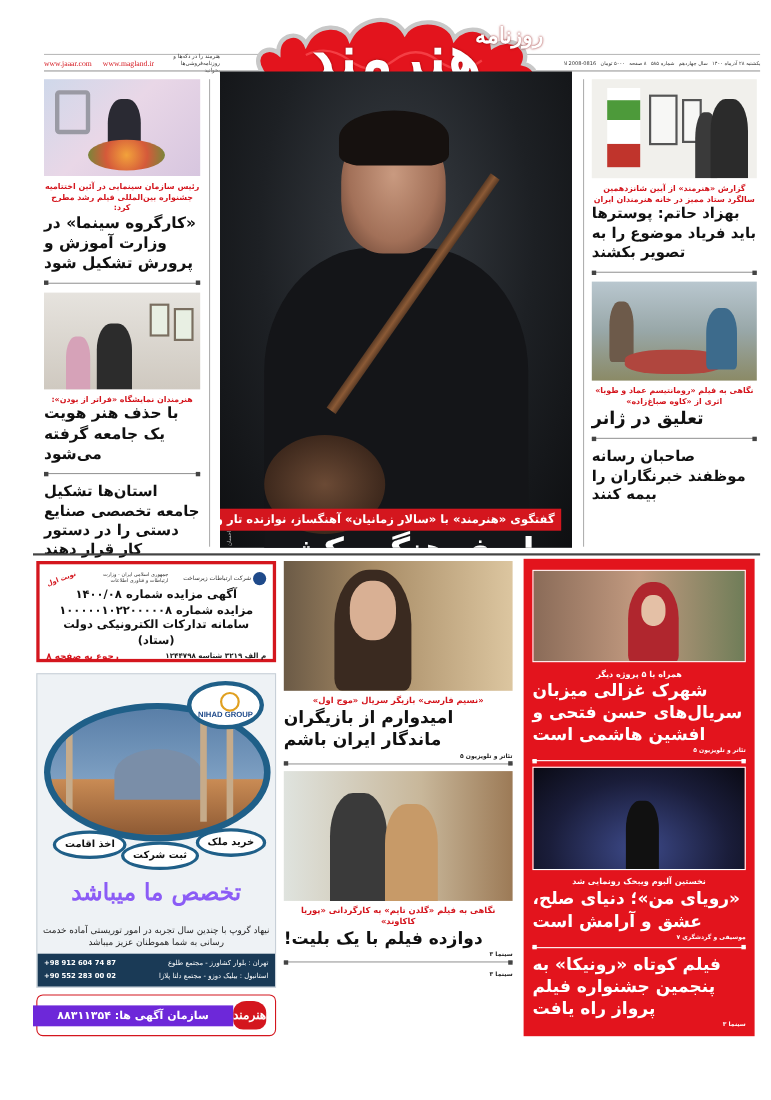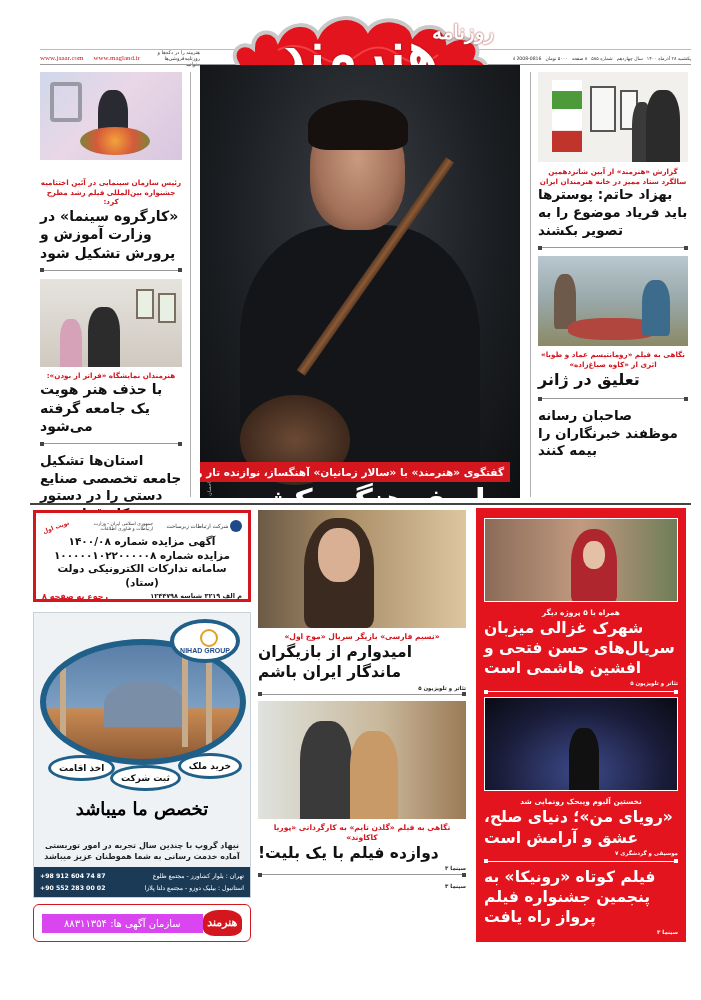--- a/index.html
+++ b/index.html
@@ -79,28 +79,28 @@
   .ad1 .foot { display: flex; justify-content: space-between; font-size: 6.5px; font-weight: bold; margin-top: 2px; }
   .ad1 .foot .red { color: #d4161e; font-size: 8px; }
 
   .ad2 { left: 33px; top: 612px; width: 218px; height: 286px; background: #eef2f5; border: 1px solid #c8d0d8; overflow: hidden; }
   .ad2 .oval { position: absolute; left: 6px; top: 26px; width: 206px; height: 126px; border-radius: 50%; border: 6px solid #1f5f88; background: linear-gradient(180deg,#5a7fa8 0%,#7d9fc2 55%,#c98b54 56%,#8e5a34 100%); overflow: hidden; }
   .ad2 .dome { position: absolute; left: 58px; top: 36px; width: 80px; height: 46px; border-radius: 50% 50% 0 0; background: #7a8ea8; }
   .ad2 .minaret { position: absolute; width: 6px; background: #c6ab8a; }
   .ad2 .brand { position: absolute; right: 10px; top: 6px; width: 70px; height: 44px; border-radius: 50%; background: #fff; border: 4px solid #1f5f88; text-align: center; direction: ltr; font-family: "Liberation Sans", sans-serif; font-size: 7px; font-weight: bold; color: #1f4a8a; padding-top: 24px; }
   .ad2 .brand::before { content: ""; position: absolute; left: 26px; top: 6px; width: 14px; height: 14px; border-radius: 50%; border: 2px solid #e0a020; }
   .ad2 .bub { position: absolute; height: 26px; padding: 0 8px; border-radius: 50%; background: #fff; border: 3px solid #1f5f88; font-size: 9px; font-weight: bold; line-height: 20px; text-align: center; color: #111; }
-  .ad2 .slogan { position: absolute; left: 0; right: 0; top: 185px; text-align: center; font-size: 18px; font-weight: bold; color: #000000; letter-spacing: 2px; font-family: "DejaVu Serif", serif; }
-  .ad2 .desc { position: absolute; left: 4px; right: 4px; top: 228px; text-align: center; font-size: 8px; font-weight: bold; line-height: 1.35; color: #222; }
+  .ad2 .slogan { position: absolute; left: 0; right: 0; top: 185px; text-align: center; font-size: 21px; font-weight: bold; color: #8b5cf6; letter-spacing: 2px; font-family: "DejaVu Serif", serif; }
+  .ad2 .desc { position: absolute; left: 4px; right: 4px; top: 228px; text-align: center; font-size: 8px; font-weight: normal; line-height: 1.35; color: #222; }
   .ad2 .contact { position: absolute; left: 0; right: 0; bottom: 0; height: 30px; background: #1a3a56; color: #fff; font-size: 6.2px; padding: 3px 6px; }
   .ad2 .contact .row { display: flex; justify-content: space-between; line-height: 12px; }
   .ad2 .contact .num { direction: ltr; font-weight: bold; }
 
   .ad3 { left: 33px; top: 904px; width: 218px; height: 38px; border: 1px solid #d4161e; border-radius: 6px; background: #fff; display: flex; align-items: center; justify-content: space-between; padding: 0 8px; }
-  .ad3 .label { background: #d946ef; color: #fff; font-size: 10px; font-weight: normal; padding: 4px 22px; white-space: nowrap; }
+  .ad3 .label { background: #6d28d9; color: #fff; font-size: 10px; font-weight: bold; padding: 4px 22px; white-space: nowrap; }
   .ad3 .mini-logo { width: 58px; height: 26px; background: #d4161e; border-radius: 40% 40% 30% 30%; color: #fff; font-size: 11px; font-weight: bold; text-align: center; line-height: 26px; font-family: "DejaVu Serif", serif; }
 
   
   .col-mid { left: 258px; top: 510px; width: 208px; }
   .ph-actress { height: 118px; background: linear-gradient(90deg,#6b5a46 0%,#a88c66 40%,#dcc6a0 100%); }
   .ph-actress .face { position: absolute; left: 60px; top: 18px; width: 42px; height: 54px; border-radius: 45%; background: #d9b094; }
   .ph-actress .hair { position: absolute; left: 46px; top: 8px; width: 70px; height: 110px; border-radius: 45% 45% 10% 10%; background: #3a2a20; }
   .ph-couple { height: 118px; background: linear-gradient(90deg,#dfe3de 0%,#c8b79a 60%,#9c7a56 100%); }
   .ph-couple .m { position: absolute; left: 42px; top: 20px; width: 52px; height: 98px; border-radius: 40% 40% 0 0; background: #3a3a3a; }
   .ph-couple .w { position: absolute; left: 92px; top: 30px; width: 48px; height: 88px; border-radius: 40% 40% 0 0; background: #c79a68; }
@@ -169,21 +169,21 @@
 
 <div class="abs vrule-left"></div>
 <div class="abs vrule-right"></div>
 
 <div class="abs col-left">
   <div class="photo ph-speaker">
     <div class="reel"></div>
     <div class="man"></div>
     <div class="flowers"></div>
   </div>
-  <div class="kicker" style="margin-top:18px">رئیس سازمان سینمایی در آئین اختتامیه جشنواره بین‌المللی فیلم رشد مطرح کرد:</div>
+  <div class="kicker" style="margin-top:5px">رئیس سازمان سینمایی در آئین اختتامیه جشنواره بین‌المللی فیلم رشد مطرح کرد:</div>
   <div class="headline">«کارگروه سینما» در وزارت آموزش و پرورش تشکیل شود</div>
   <div class="sep"></div>
 
   <div class="photo ph-exhibit">
     <div class="frame" style="left:96px;top:10px"></div>
     <div class="frame" style="left:118px;top:14px"></div>
     <div class="p1"></div>
     <div class="p2"></div>
   </div>
   <div class="kicker" style="margin-top:4px">هنرمندان نمایشگاه «فراتر از بودن»:</div>

